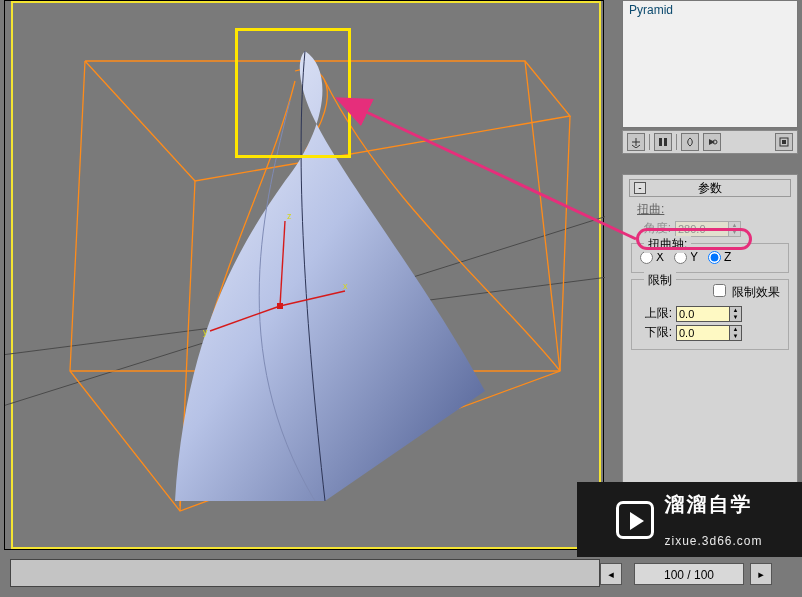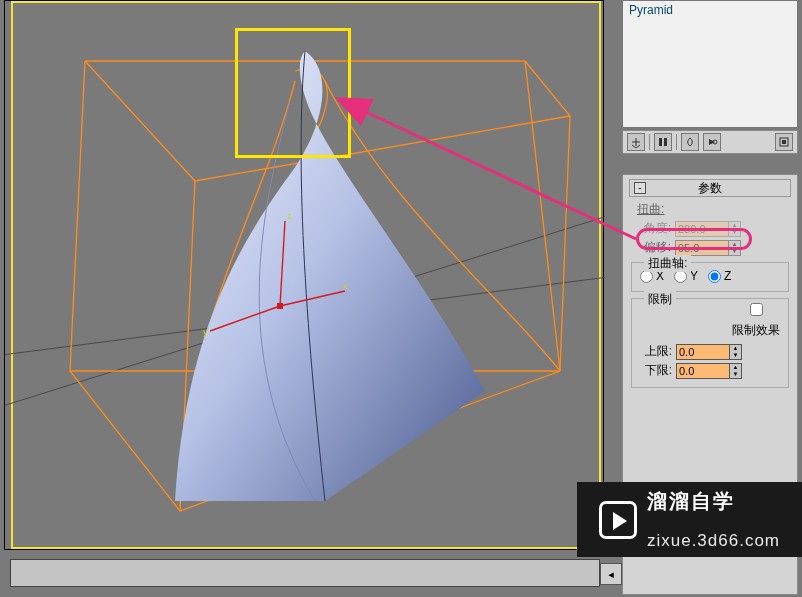--- a/index.html
+++ b/index.html
@@ -139,21 +139,21 @@
     gap: 4px;
   }
   .param-row .lbl { width: 34px; text-align: right; }
   .spinner {
     display: flex;
     align-items: stretch;
   }
   .spinner input {
     width: 54px; height: 16px;
     font-size: 11px;
-    background: #fdba74;
+    background: #fef9c3;
     border: 1px solid #555;
     padding-left: 2px;
   }
   .spinner .arrows {
     width: 12px;
     display: flex;
     flex-direction: column;
     border: 1px solid #555;
     border-left: none;
   }
@@ -173,21 +173,21 @@
     padding: 2px 2px;
   }
   .radio-row label { display: flex; align-items: center; gap: 3px; }
   .check-row {
     display: flex;
     justify-content: flex-end;
     font-size: 12px;
     padding-right: 2px;
     margin-bottom: 4px;
   }
-  .check-row label { display: flex; align-items: center; gap: 6px; flex-direction: column; }
+  .check-row label { display: flex; align-items: flex-start; gap: 6px; }
 
   .bias-highlight {
     position: absolute;
     border: 3px solid #e62e7b;
     border-radius: 12px;
     pointer-events: none;
   }
 
   .arrow-svg { position: absolute; left: 0; top: 0; pointer-events: none; }
 
@@ -211,21 +211,21 @@
   .watermark .play::after {
     content: "";
     position: absolute;
     left: 11px; top: 8px;
     border-left: 14px solid #fff;
     border-top: 9px solid transparent;
     border-bottom: 9px solid transparent;
   }
   .watermark .txt { display: flex; flex-direction: column; gap: 16px; }
   .watermark .line1 { font-size: 20px; font-weight: bold; letter-spacing: 2px; }
-  .watermark .line2 { font-size: 17px; letter-spacing: 1px; opacity: 0.9; }
+  .watermark .line2 { font-size: 12px; letter-spacing: 1px; opacity: 0.9; }
 </style>
 </head>
 <body>
 
 <div class="viewport">
   <div class="viewport-inner"></div>
 
   <svg width="600" height="550">
 
     <g stroke="#4a4a4a" stroke-width="1">
@@ -325,30 +325,20 @@
     <div class="collapse">-</div>
     <span>参数</span>
   </div>
 
   <div class="group disabled" style="border:none;padding:0 6px;">
     <div style="font-size:12px;text-decoration:underline;">扭曲:</div>
     <div class="param-row" style="opacity:0.6">
       <span class="lbl">角度:</span>
       <div class="spinner">
         <input value="280.0" style="">
-        <div class="arrows">
-            <div>▲</div>
-            <div>▼</div>
-          </div>
-      </div>
-    </div>
-    <div class="param-row">
-      <span class="lbl">偏移:</span>
-      <div class="spinner">
-        <input value="95.0" style="">
         <div class="arrows">
             <div>▲</div>
             <div>▼</div>
           </div>
       </div>
     </div>
   </div>
 
   <div class="group">
     <div class="group-title">扭曲轴:</div>

